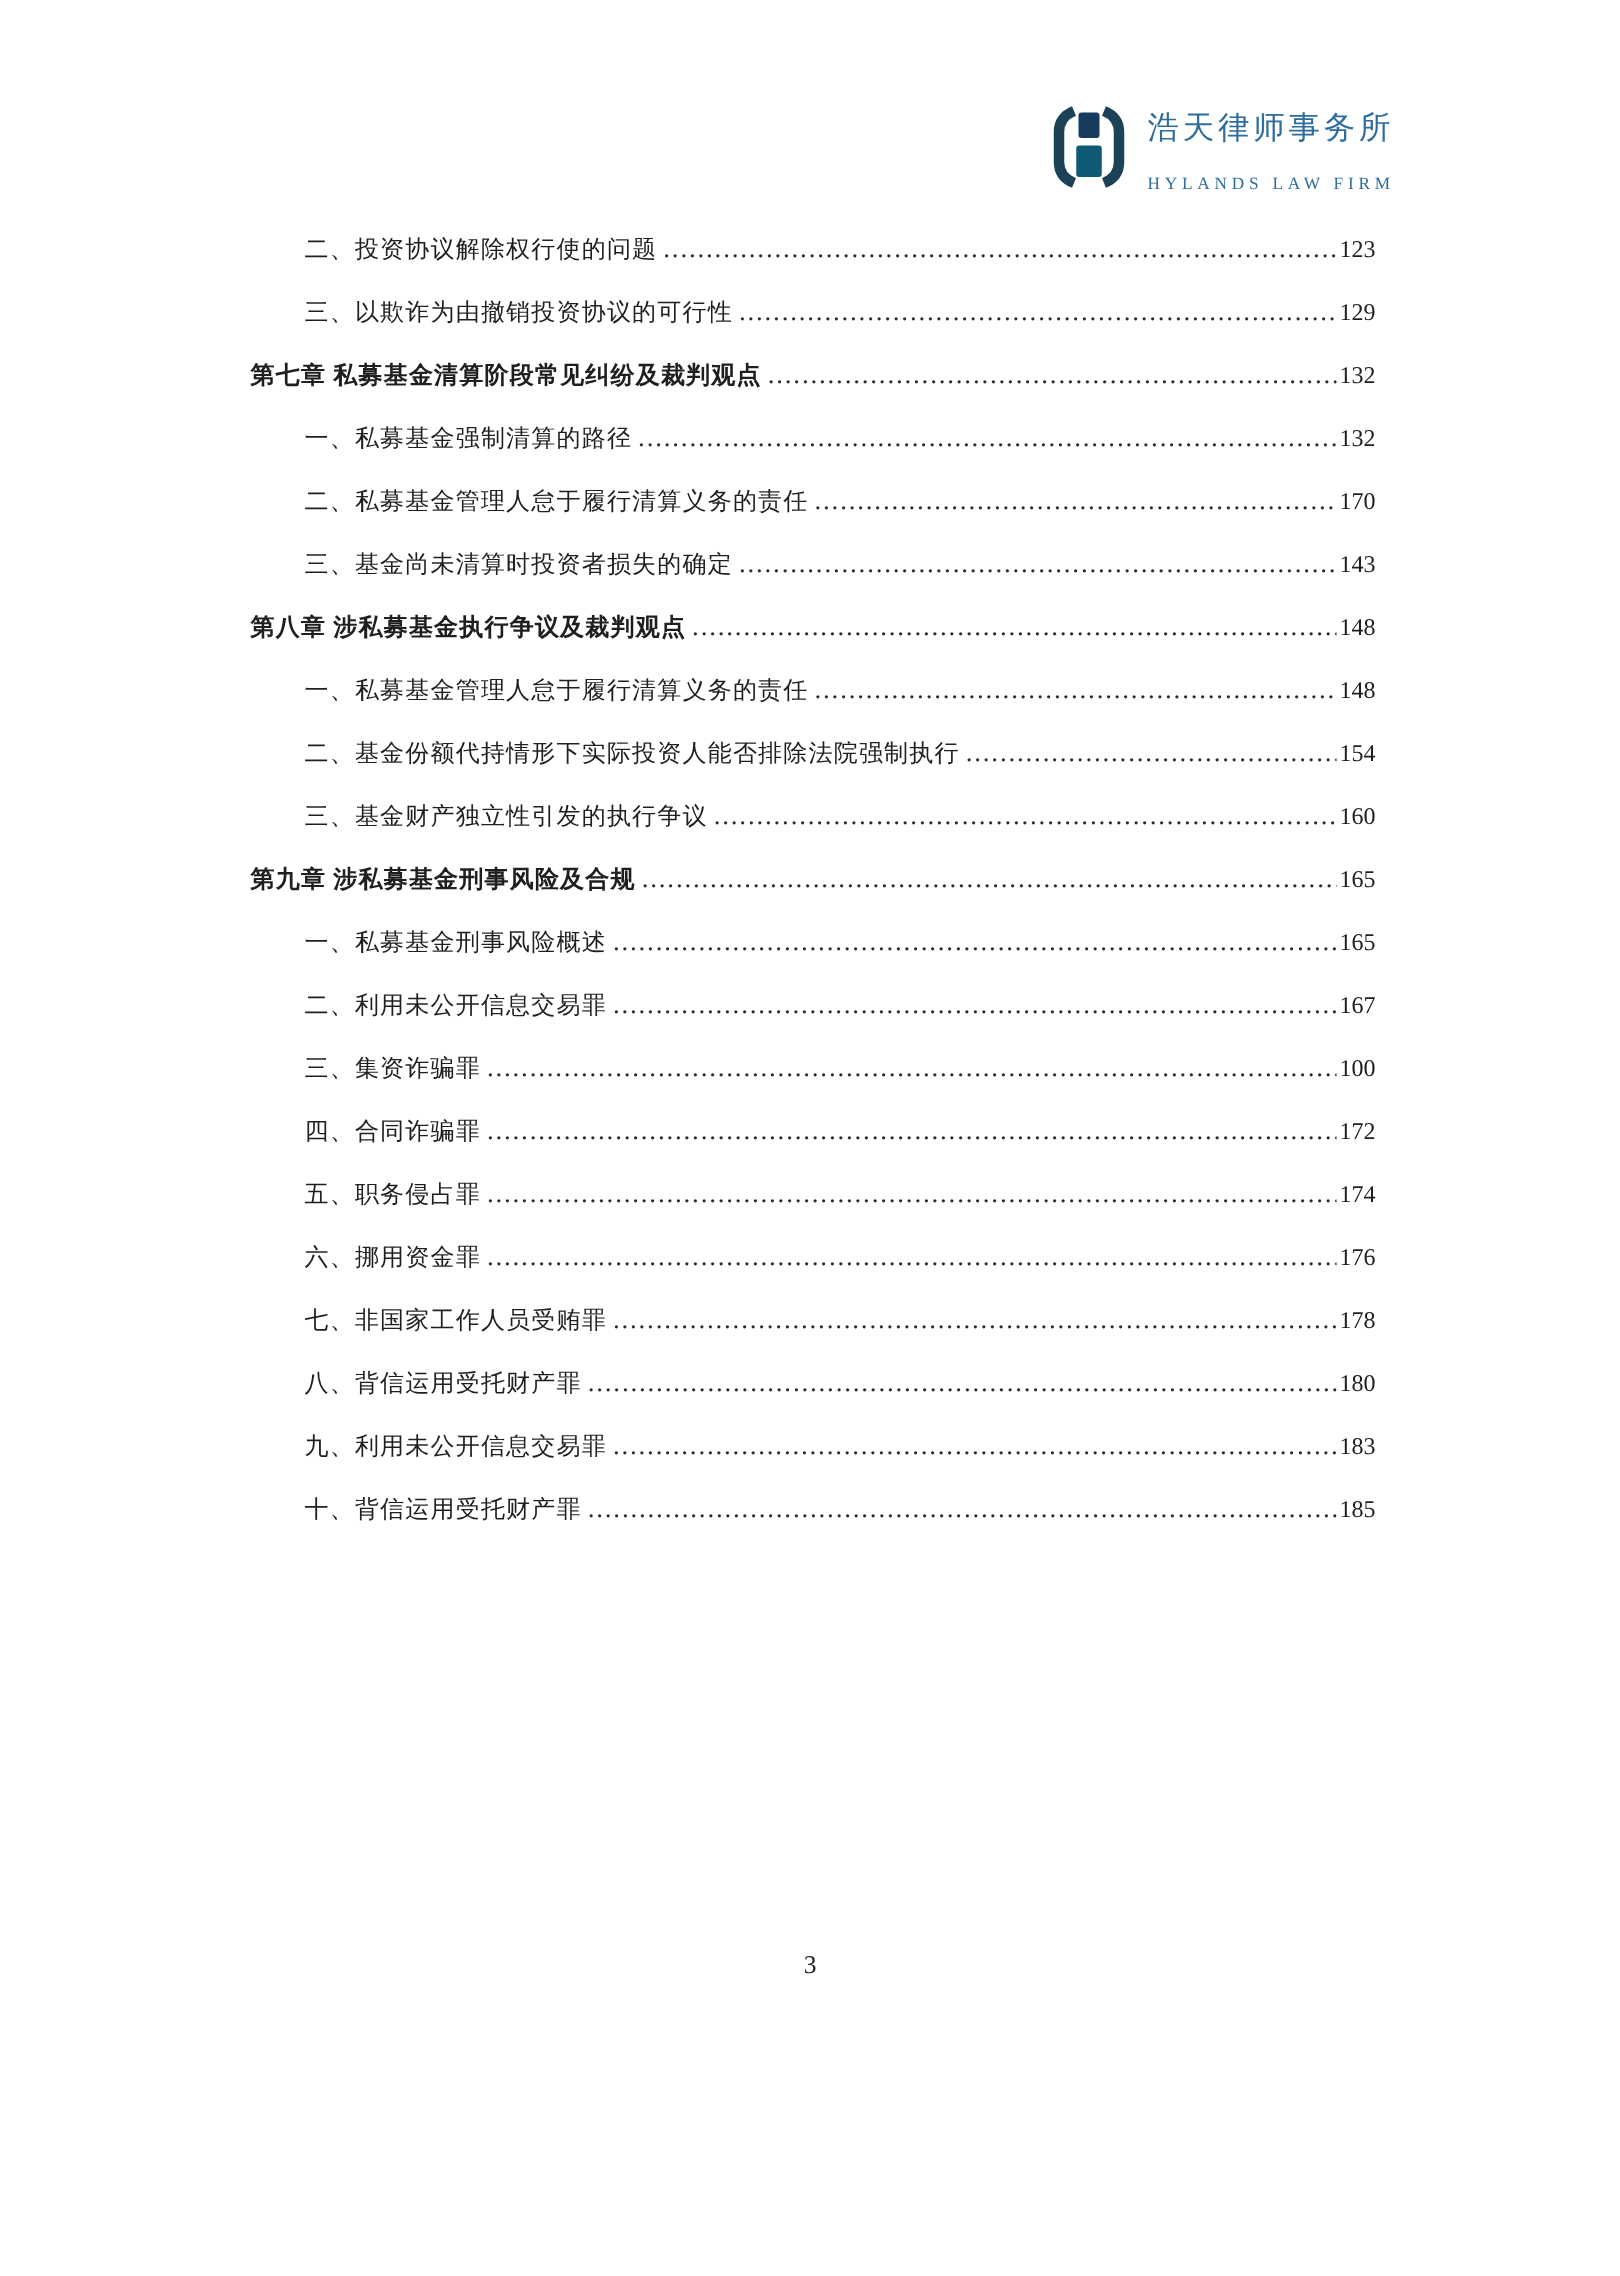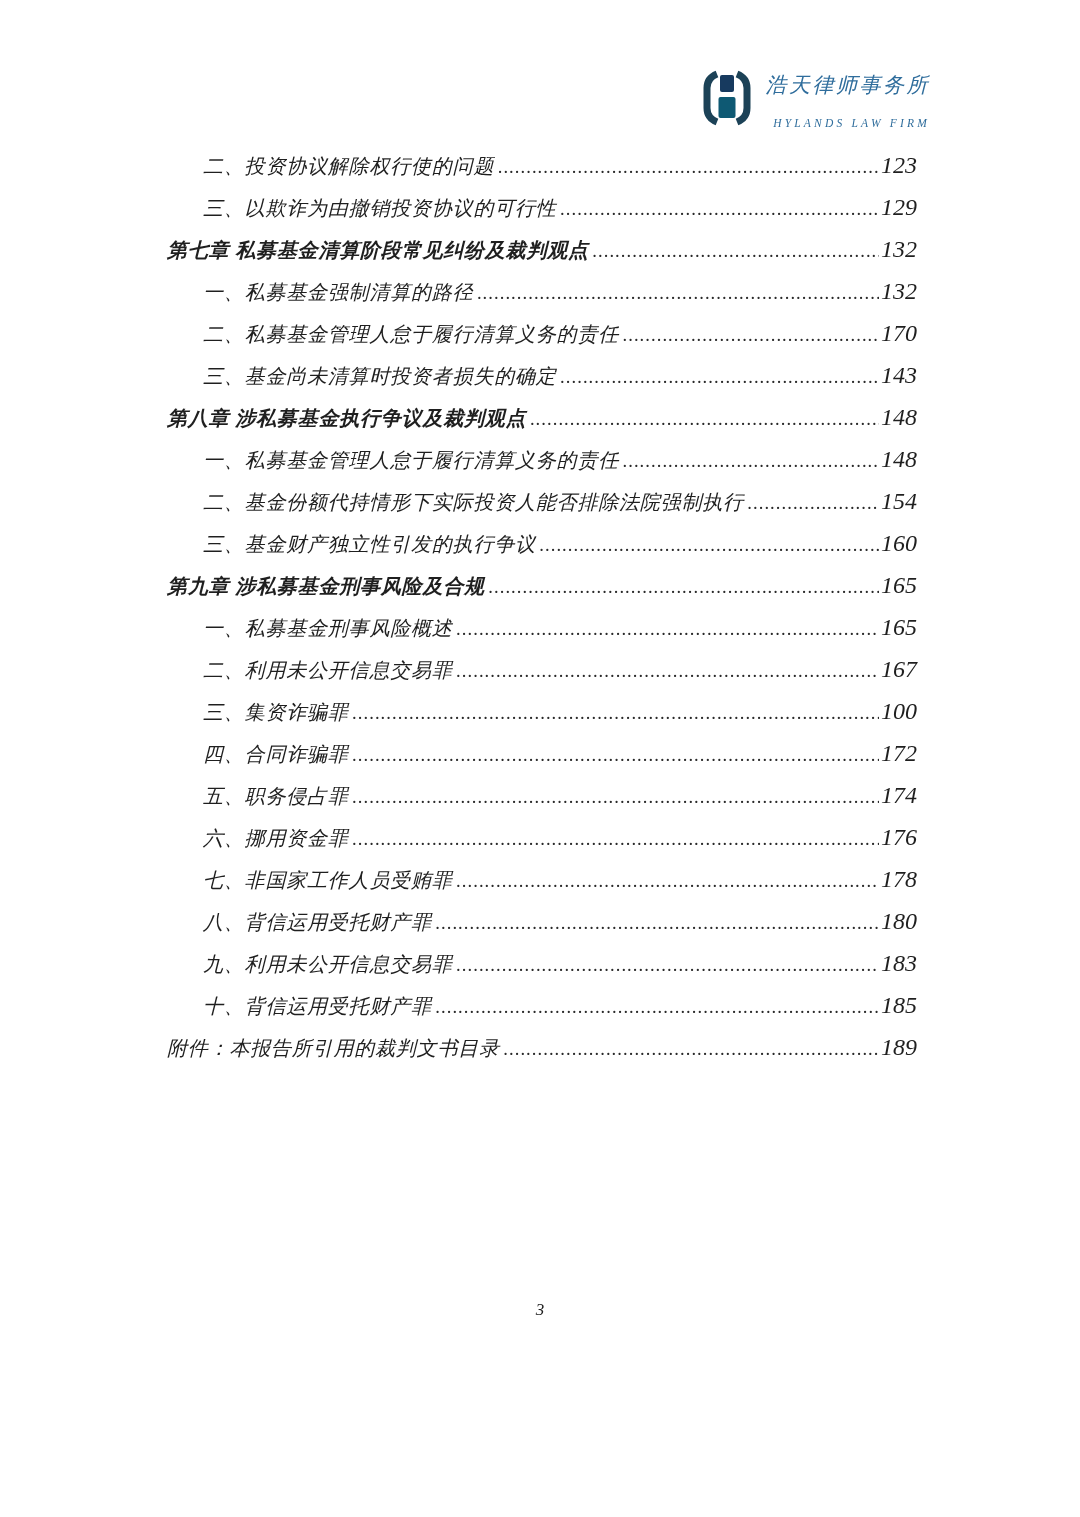--- a/index.html
+++ b/index.html
@@ -8,21 +8,20 @@
     background: #ffffff;
   }
   .page {
     position: relative;
     width: 1080px;
     height: 1413px;
     background: #ffffff;
     font-family: "Liberation Serif", serif;
     color: #1f1f1f;
     overflow: hidden;
-    font-style: italic;
   }
 
   
   .logo {
     position: absolute;
     top: 66px;
     right: 150px;
     display: flex;
     align-items: center;
     gap: 13px;
@@ -64,21 +63,21 @@
     top: 144px;
   }
   .toc-row {
     display: flex;
     align-items: baseline;
     height: 42px;
     line-height: 42px;
     white-space: nowrap;
   }
   .toc-title {
-    font-size: 20px;
+    font-size: 16px;
     letter-spacing: 0.8px;
     flex: 0 0 auto;
   }
   .toc-row.sub .toc-title {
     padding-left: 36px;
   }
   .toc-row.chapter .toc-title {
     font-weight: bold;
   }
   .toc-leader {
@@ -87,21 +86,21 @@
     margin: 0 2px 0 4px;
     color: #2a2a2a;
   }
   .toc-leader::after {
     content: "....................................................................................................................................................................";
     font-size: 18px;
     letter-spacing: 1.2px;
   }
   .toc-page {
     flex: 0 0 auto;
-    font-size: 24px;
+    font-size: 16px;
     text-align: left;
   }
 
   
   .page-number {
     position: absolute;
     bottom: 93px;
     left: 0;
     width: 100%;
     text-align: center;
@@ -226,22 +225,17 @@
       <div class="toc-row sub">
       <span class="toc-title">九、利用未公开信息交易罪</span>
       <span class="toc-leader"></span>
       <span class="toc-page">183</span>
     </div>
       <div class="toc-row sub">
       <span class="toc-title">十、背信运用受托财产罪</span>
       <span class="toc-leader"></span>
       <span class="toc-page">185</span>
     </div>
-      <div class="toc-row end">
-      <span class="toc-title">附件：本报告所引用的裁判文书目录</span>
-      <span class="toc-leader"></span>
-      <span class="toc-page">189</span>
-    </div>
     </main>
 
   <footer class="page-number">3</footer>
 
 </div>
 
 </body></html>

